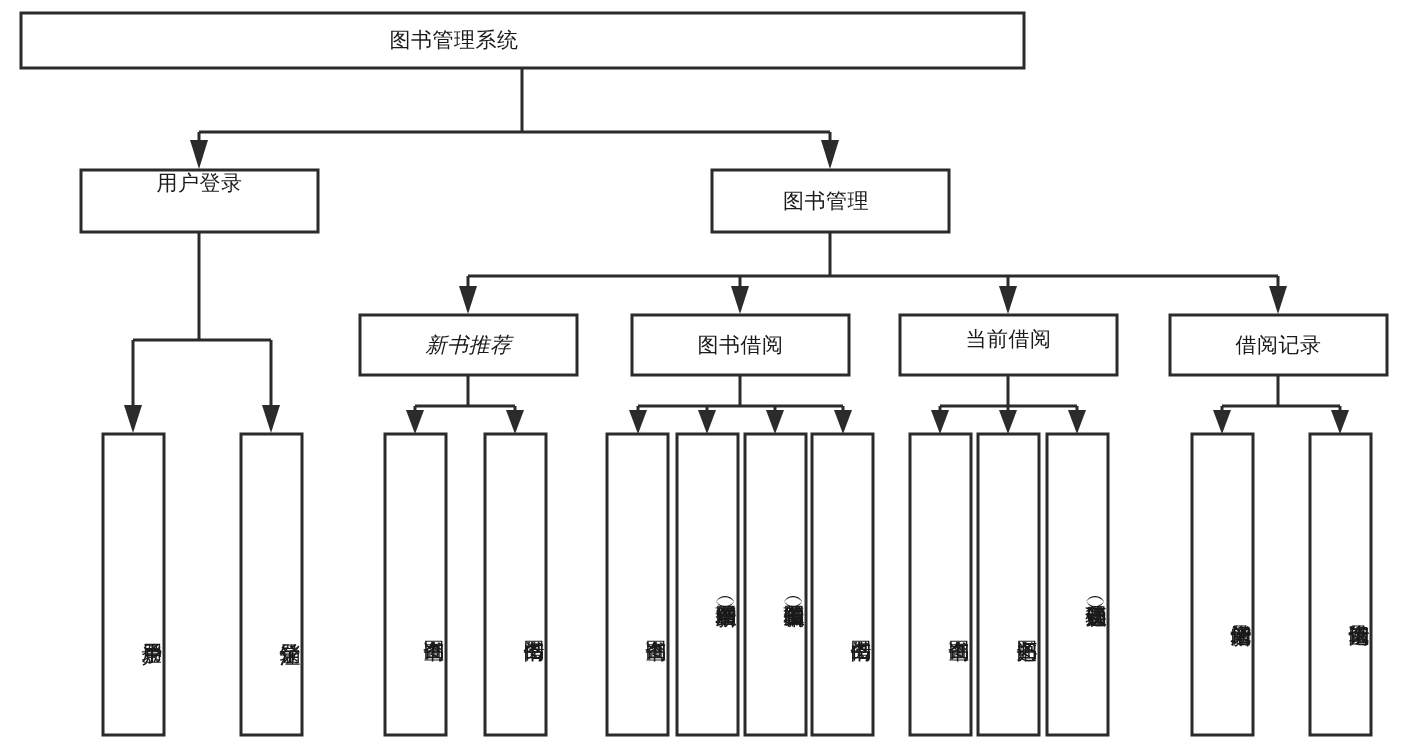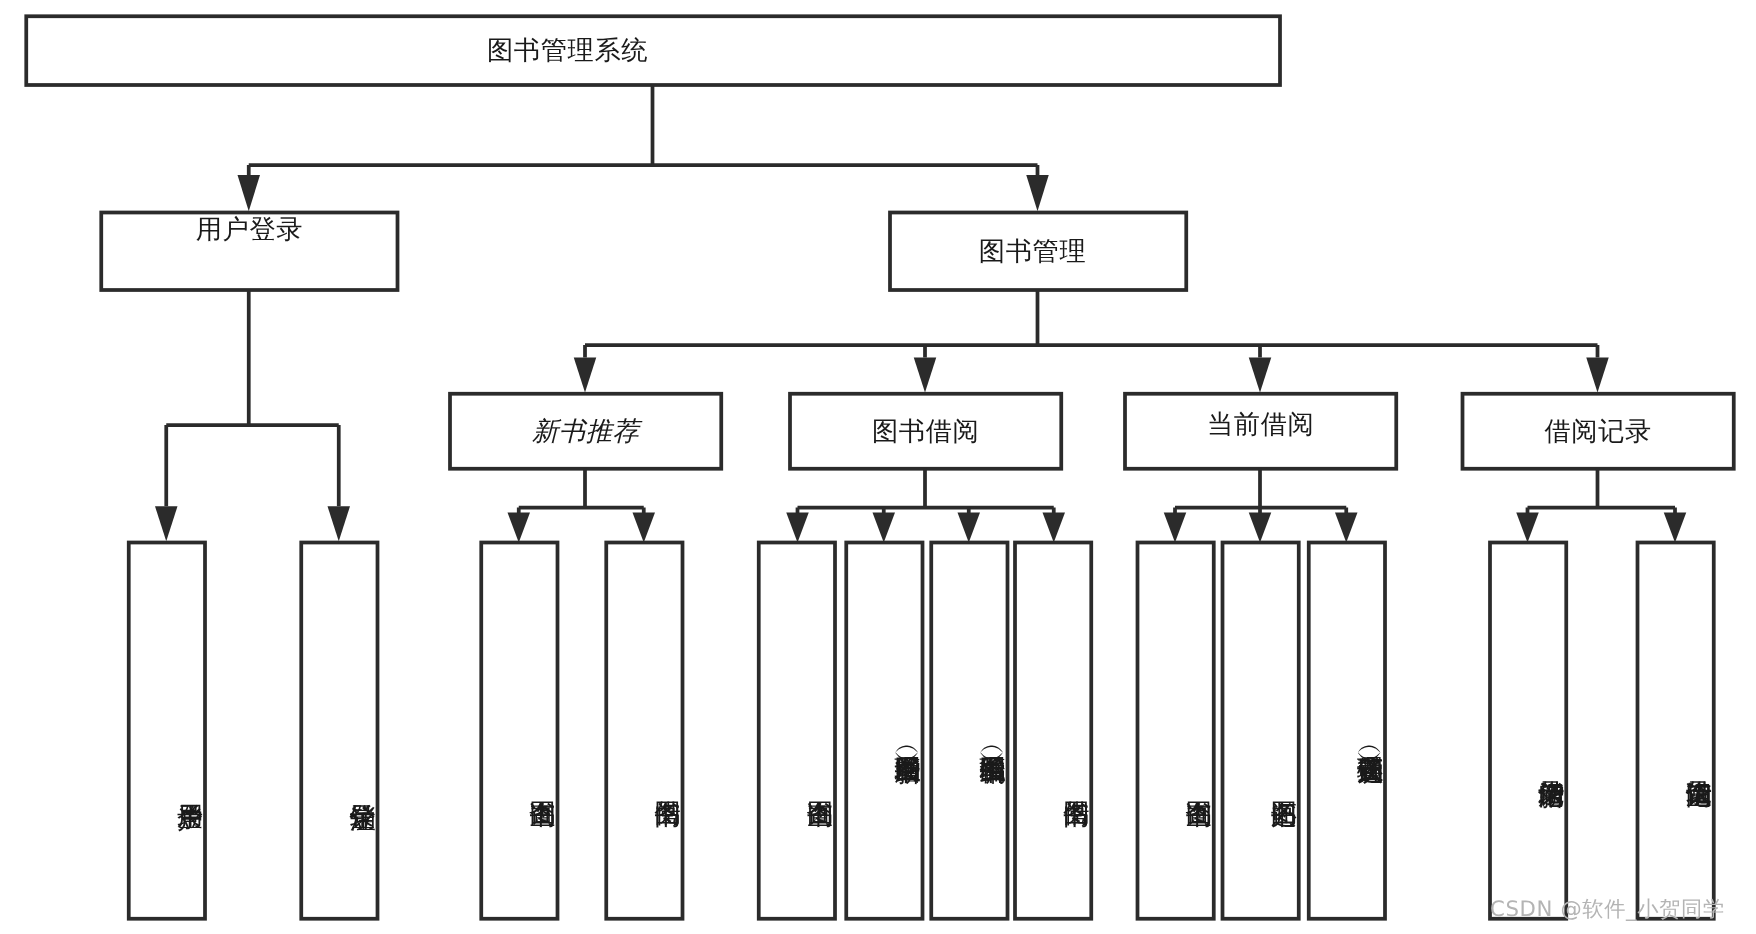--- a/index.html
+++ b/index.html
@@ -194,15 +194,14 @@
   <div class="node-label-v" style="left:745px; top:442px; width:61px; height:293px;">编辑图书（管理员）</div>
   <div class="node-label-v" style="left:812px; top:512px; width:61px; height:223px;">借阅图书</div>
 
   <div class="node-label-v" style="left:910px; top:512px; width:61px; height:223px;">查询图书</div>
   <div class="node-label-v" style="left:978px; top:512px; width:61px; height:223px;">归还图书</div>
   <div class="node-label-v" style="left:1047px; top:442px; width:61px; height:293px;">确认归还（管理员）</div>
 
   <div class="node-label-v" style="left:1192px; top:481px; width:61px; height:254px;">新增借阅记录</div>
   <div class="node-label-v" style="left:1310px; top:481px; width:61px; height:254px;">查询借阅记录</div>
 
-  <div class="watermark" style="left:1192px; top:716px;">CSDN @软件_小贺同学</div>
 
 </div>
 
 </body></html>

